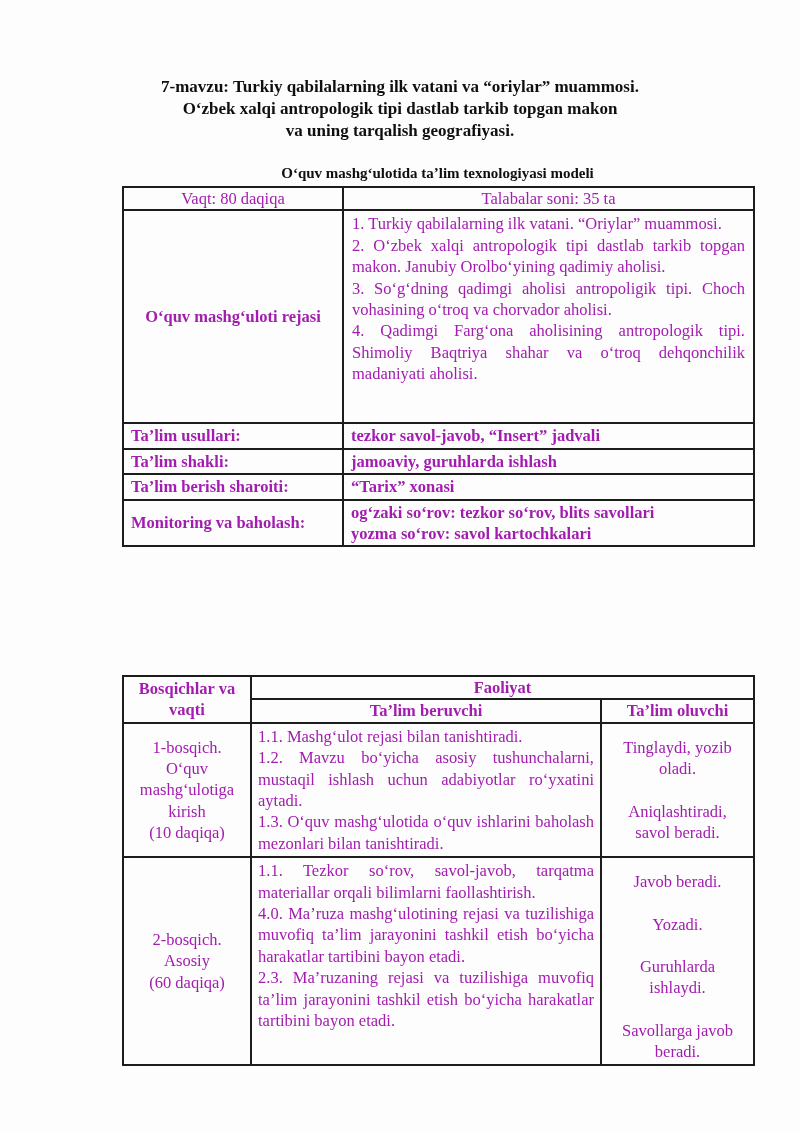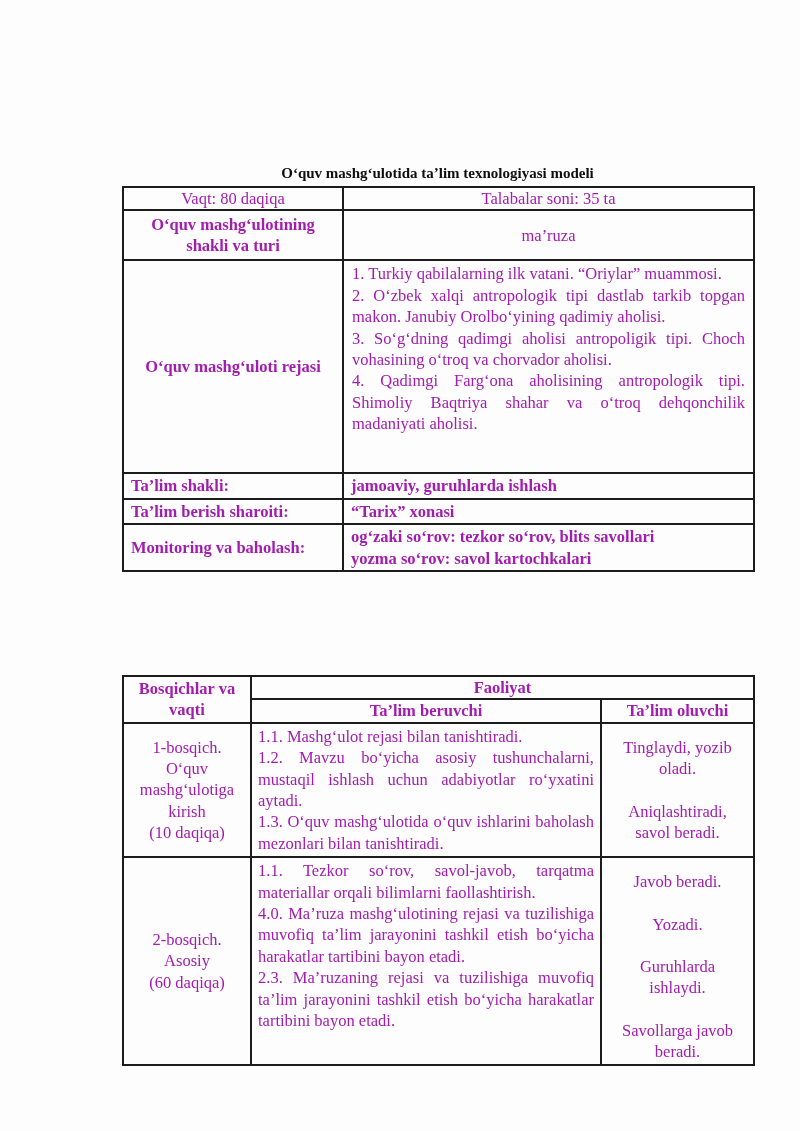--- a/index.html
+++ b/index.html
@@ -73,46 +73,50 @@
   .learner-cell { text-align: center; padding: 1px 8px; }
   .learner-item { margin-bottom: 21px; margin-top: 12px; }
   .learner-item:last-child { margin-bottom: 0; }
   .teacher-cell { padding: 2px 6px; }
 </style>
 </head>
 <body>
 
 <div class="page">
 
+  <div class="doc-title">
+    <div>7-mavzu: Turkiy qabilalarning ilk vatani va “oriylar” muammosi.</div>
+    <div>Oʻzbek xalqi antropologik tipi dastlab tarkib topgan makon</div>
+    <div>va uning tarqalish geografiyasi.</div>
+  </div>
 
   <div class="doc-subtitle">Oʻquv mashgʻulotida taʼlim texnologiyasi modeli</div>
 
   <table class="t-model">
     <colgroup>
         <col style="width:220px">
         <col style="width:411px">
       </colgroup>
     <tbody>
         <tr class="t1-r1">
       <td class="c">Vaqt: 80 daqiqa</td>
       <td class="c">Talabalar soni: 35 ta</td>
     </tr>
-    <tr class="t1-r2">
-      <td class="c b prewrap">Oʻquv mashgʻulotining
-shakli va turi</td>
-      <td class="c">maʼruza</td>
-    </tr>
     <tr class="t1-r3">
       <td class="c b">Oʻquv mashgʻuloti rejasi</td>
       <td class="top plan-cell">
         <div class="para">1. Turkiy qabilalarning ilk vatani. “Oriylar” muammosi.</div>
         <div class="para">2. Oʻzbek xalqi antropologik tipi dastlab tarkib topgan makon. Janubiy Orolboʻyining qadimiy aholisi.</div>
         <div class="para">3. Soʻgʻdning qadimgi aholisi antropoligik tipi. Choch vohasining oʻtroq va chorvador aholisi.</div>
         <div class="para">4. Qadimgi Fargʻona aholisining antropologik tipi. Shimoliy Baqtriya shahar va oʻtroq dehqonchilik madaniyati aholisi.</div>
       </td>
+    </tr>
+    <tr class="t1-rs">
+      <td class="b">Taʼlim usullari:</td>
+      <td class="b">tezkor savol-javob, “Insert” jadvali</td>
     </tr>
     <tr class="t1-rs">
       <td class="b">Taʼlim shakli:</td>
       <td class="b">jamoaviy, guruhlarda ishlash</td>
     </tr>
     <tr class="t1-rs">
       <td class="b">Taʼlim berish sharoiti:</td>
       <td class="b">“Tarix” xonasi</td>
     </tr>
     <tr class="t1-r9">

